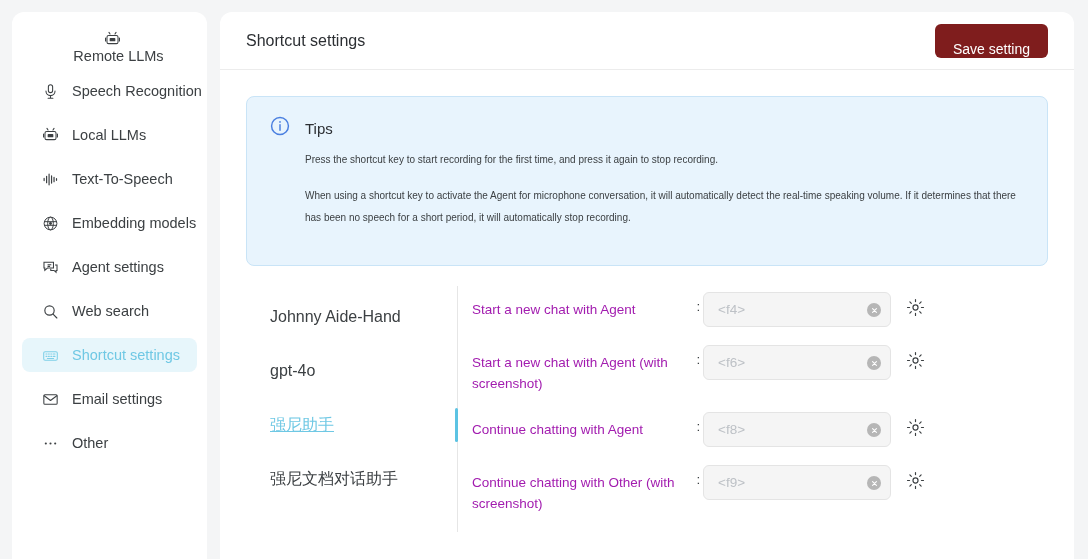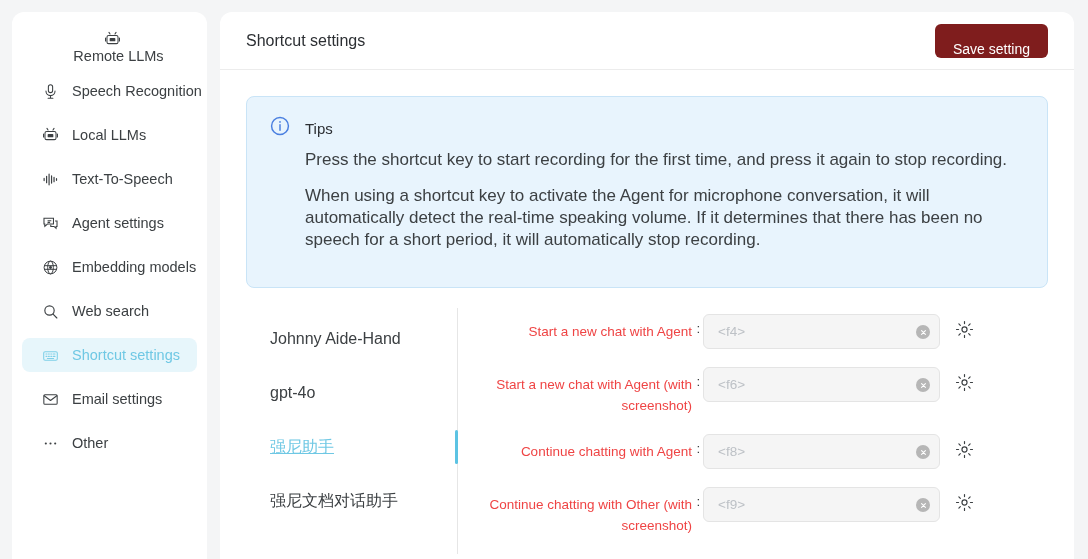--- a/index.html
+++ b/index.html
@@ -104,21 +104,21 @@
     flex: none;
     margin-right: 14px;
     color: #4a7fe0;
   }
   .tips-title {
     font-size: 15px;
     color: #2c2f33;
   }
   .tips-body { padding-left: 36px; }
   .tips-p {
-    font-size: 17px;
+    font-size: 10px;
     line-height: 22px;
     color: #3c4043;
     margin: 0 0 14px 0;
   }
   .tips-p:last-child { margin-bottom: 16px; }
 
   
   .split {
     display: flex;
     margin-top: 20px;
@@ -156,38 +156,38 @@
     padding-left: 14px;
   }
   .shortcut-row {
     display: flex;
     align-items: flex-start;
     margin-bottom: 18px;
   }
   .sc-label {
     width: 222px;
     flex: none;
-    text-align: right;
+    text-align: left;
     font-size: 13.5px;
     line-height: 21px;
-    color: #ef4444;
+    color: #a21caf;
     padding-top: 7px;
     padding-right: 2px;
   }
   .sc-colon {
     flex: none;
     font-size: 13.5px;
     color: #3c4043;
     padding-top: 7px;
     width: 9px;
     text-align: center;
   }
   .sc-input-wrap {
     position: relative;
-    width: 237px;
+    width: 188px;
     flex: none;
   }
   .sc-input {
     width: 100%;
     height: 35px;
     background: #f5f5f5;
     border: 1px solid #e4e4e4;
     border-radius: 6px;
     font-size: 13.5px;
     font-family: "Liberation Sans", sans-serif;
@@ -262,38 +262,38 @@
       <div class="side-item">
         <span class="side-icon">
           <svg viewBox="0 0 24 24" width="17" height="17" stroke="currentColor" stroke-width="1.7" stroke-linecap="round">
             <path d="M3 10.5v3M6.5 7.5v9M10 4.5v15M13.5 7v10M17 9v6M20.5 10.8v2.4"></path>
           </svg>
         </span>
         <span class="side-label">Text-To-Speech</span>
       </div>
       <div class="side-item">
         <span class="side-icon">
-          <svg viewBox="0 0 24 24" width="17" height="17" fill="none" stroke="currentColor" stroke-width="1.5">
-            <path d="M2.8 4.6h13.4v8.2H7.6L4 16V12.8H2.8z"></path>
-            <path d="M8.4 8.2h4.2M8.4 10.4h2.4" stroke-linecap="round"></path>
-            <path d="M18.4 8.6h2.8v7.6h-1.4v2.6l-2.8-2.6h-4.6v-2.4"></path>
-          </svg>
-        </span>
-        <span class="side-label">Agent settings</span>
-      </div>
-      <div class="side-item">
-        <span class="side-icon">
           <svg viewBox="0 0 24 24" width="17" height="17" fill="none" stroke="currentColor" stroke-width="1.4">
             <circle cx="12" cy="12" r="9"></circle>
             <ellipse cx="12" cy="12" rx="4" ry="9"></ellipse>
             <path d="M3.3 9.4h17.4M3.3 14.6h17.4"></path>
             <circle cx="12" cy="12" r="2.1" fill="currentColor" stroke="none"></circle>
           </svg>
         </span>
         <span class="side-label">Embedding models</span>
+      </div>
+      <div class="side-item">
+        <span class="side-icon">
+          <svg viewBox="0 0 24 24" width="17" height="17" fill="none" stroke="currentColor" stroke-width="1.5">
+            <path d="M2.8 4.6h13.4v8.2H7.6L4 16V12.8H2.8z"></path>
+            <path d="M8.4 8.2h4.2M8.4 10.4h2.4" stroke-linecap="round"></path>
+            <path d="M18.4 8.6h2.8v7.6h-1.4v2.6l-2.8-2.6h-4.6v-2.4"></path>
+          </svg>
+        </span>
+        <span class="side-label">Agent settings</span>
       </div>
       <div class="side-item">
         <span class="side-icon">
           <svg viewBox="0 0 24 24" width="17" height="17" fill="none" stroke="currentColor" stroke-width="1.6">
             <circle cx="10.6" cy="10.6" r="6.6"></circle>
             <path d="M15.6 15.6 21 21.2" stroke-linecap="round"></path>
           </svg>
         </span>
         <span class="side-label">Web search</span>
       </div>

